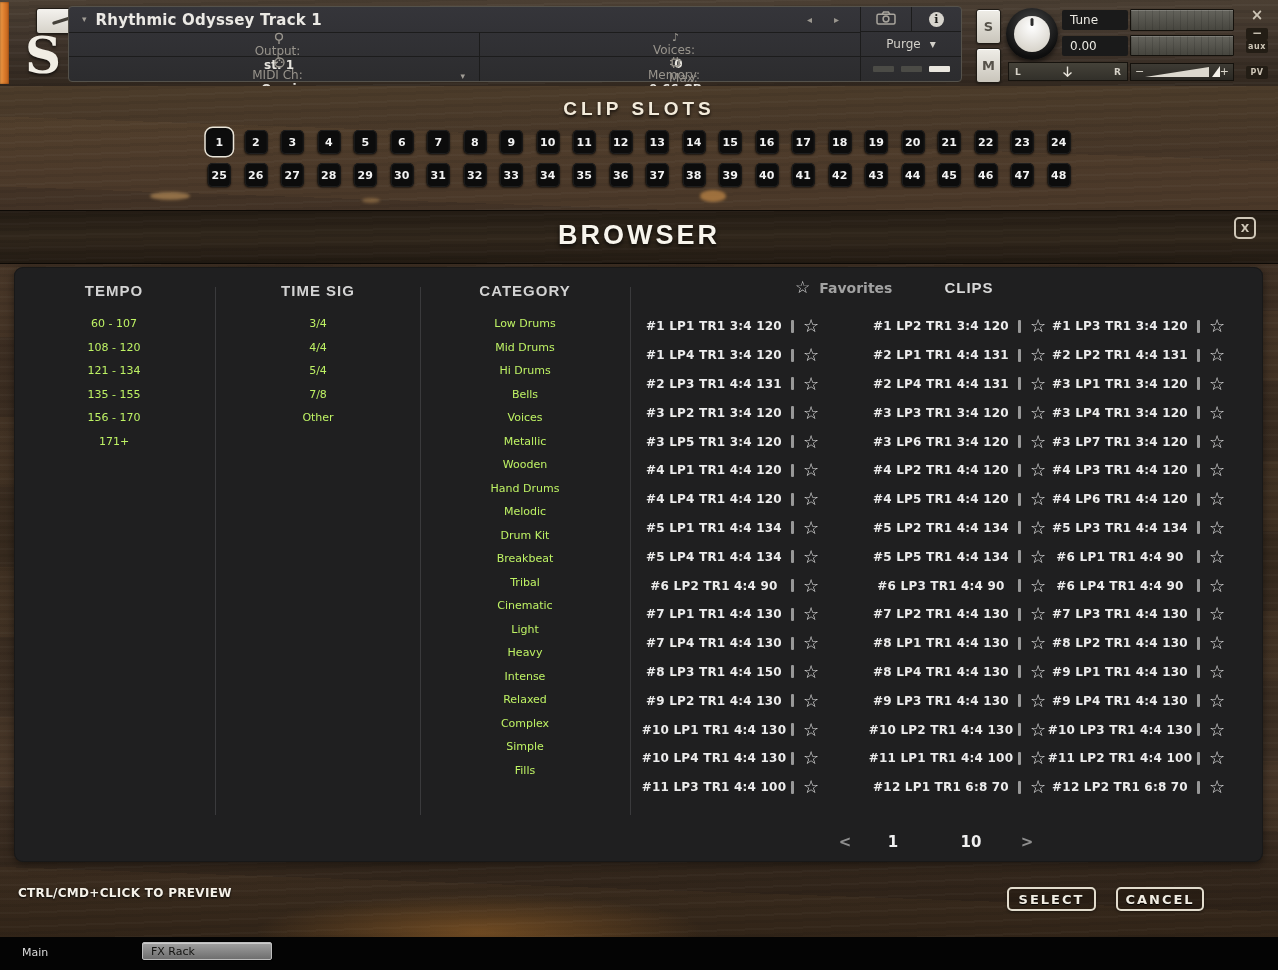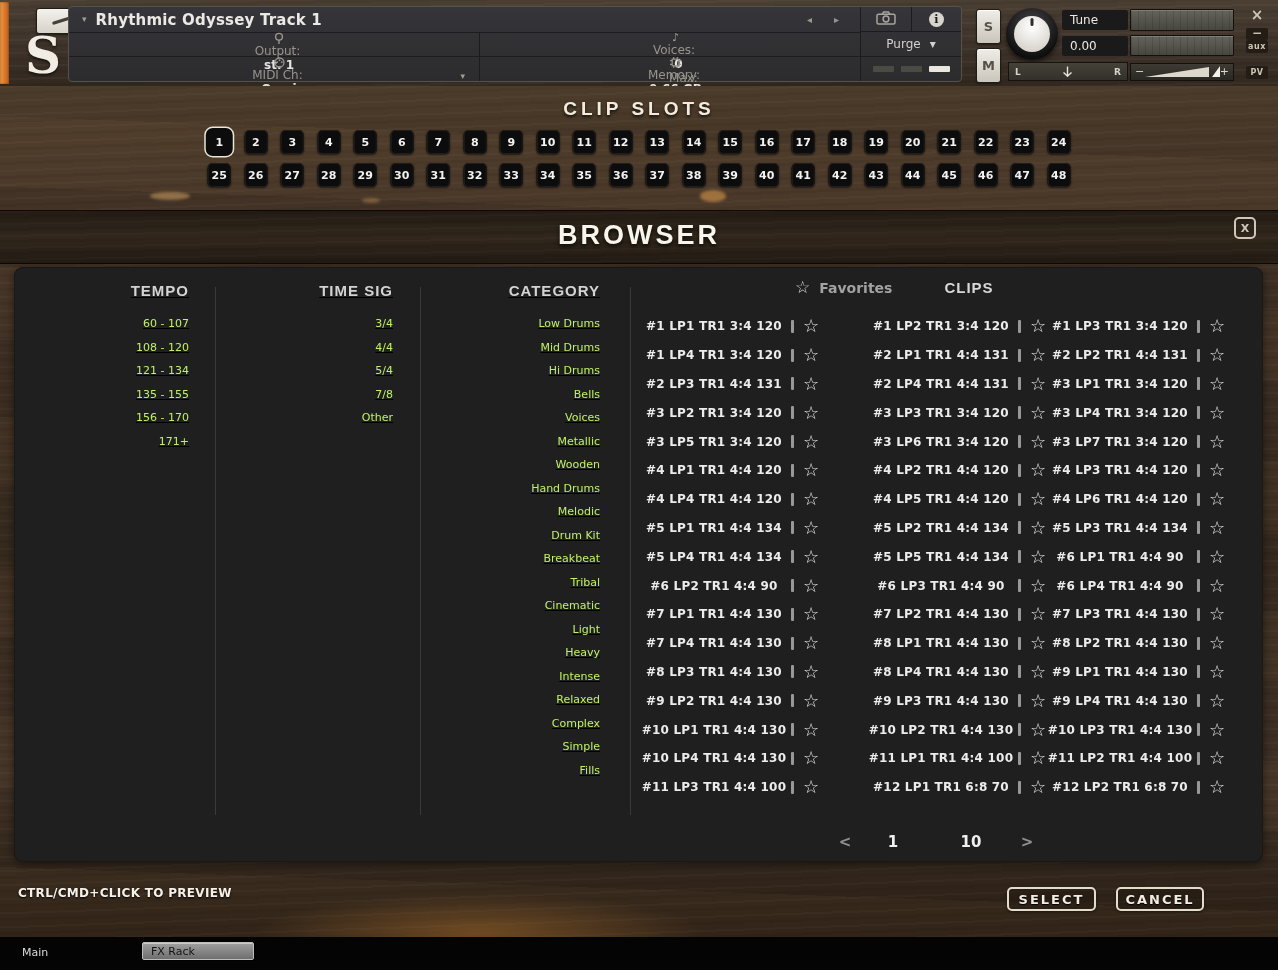--- a/index.html
+++ b/index.html
@@ -119,21 +119,21 @@
         linear-gradient(180deg,#241c14 0%,#31271c 50%,#231b13 100%);
       border-top:1px solid #0d0a06;border-bottom:1px solid #0d0a06;}
   .browser-title{position:absolute;top:9px;left:0;width:100%;text-align:center;
       font-family:"Liberation Sans",sans-serif;font-weight:bold;font-size:27px;letter-spacing:3px;
       color:#f8f5ed;text-shadow:0 2px 4px rgba(0,0,0,.8);}
   .browser-close{position:absolute;right:22px;top:6px;width:18px;height:18px;border:2px solid #cfc7b8;border-radius:5px;
       color:#cfc7b8;font-size:11px;font-weight:bold;display:flex;align-items:center;justify-content:center;}
 
   .browser-panel{position:absolute;left:14px;top:181px;width:1249px;height:595px;border-radius:9px;
       background:#1f1f20;box-shadow:inset 0 0 0 1px #181818, 0 2px 10px rgba(0,0,0,.5);}
-  .fcol{position:absolute;top:0;width:150px;text-align:right;text-decoration:underline;}
+  .fcol{position:absolute;top:0;width:150px;text-align:center;}
   .col-tempo{left:25px;} .col-timesig{left:229px;} .col-category{left:436px;}
   .fhead{margin-top:15px;font-family:"Liberation Sans",sans-serif;font-weight:bold;font-size:15px;
       letter-spacing:1px;color:#d3d3d3;}
   .flist{margin-top:13px;}
   .fitem{line-height:23.5px;font-size:11px;color:#bef264;}
   .vdiv{position:absolute;top:20px;width:1px;height:528px;background:#3a3a3c;}
   .d1{left:201px;} .d2{left:406px;} .d3{left:616px;}
 
   .clips-header{position:absolute;left:781px;top:12px;display:flex;align-items:center;}
   .fav-star{font-size:17px;color:#d6d6d6;line-height:1;}
@@ -156,21 +156,21 @@
       color:#f5f1e8;text-shadow:0 1px 2px #000;}
   .fbtn{position:absolute;top:801px;height:24px;box-sizing:border-box;border:2px solid #e2dccd;border-radius:5px;
       background:rgba(28,20,12,.35);color:#f1ede3;font-size:13px;font-weight:bold;letter-spacing:2px;
       display:flex;align-items:center;justify-content:center;text-shadow:0 1px 1px #000;
       box-shadow:0 1px 3px rgba(0,0,0,.45);}
   .select-btn{left:1007px;width:89px;} .cancel-btn{left:1116px;width:88px;}
 
   
   .bottom-bar{position:absolute;top:937px;left:0;width:1278px;height:33px;background:#040404;}
   .main-tab{position:absolute;left:22px;top:9px;font-size:11px;color:#dcdcdc;}
-  .fx-tab{position:absolute;left:142px;top:5px;width:112px;height:18px;box-sizing:border-box;
+  .fx-tab{position:absolute;left:142px;top:5px;width:130px;height:18px;box-sizing:border-box;
       background:linear-gradient(180deg,#a0a0a0,#6e6e6e);border:1px solid #bdbdbd;border-radius:2px;
       color:#131311;font-size:11px;display:flex;align-items:center;padding-left:8px;
       box-shadow:0 0 0 1px #000, inset 0 1px 0 rgba(255,255,255,.45);}
 </style>
 </head>
 <body>
 
 <div class="screen">
 
   <div class="kh">
@@ -490,21 +490,21 @@
             <div class="clip-label">#7 LP1 TR1 4:4 130</div>
             <div class="clip-dash"></div>
             <div class="clip-star">☆</div>
           </div>
           <div class="clip-row">
             <div class="clip-label">#7 LP4 TR1 4:4 130</div>
             <div class="clip-dash"></div>
             <div class="clip-star">☆</div>
           </div>
           <div class="clip-row">
-            <div class="clip-label">#8 LP3 TR1 4:4 130</div>
+            <div class="clip-label">#8 LP3 TR1 4:4 150</div>
             <div class="clip-dash"></div>
             <div class="clip-star">☆</div>
           </div>
           <div class="clip-row">
             <div class="clip-label">#9 LP2 TR1 4:4 130</div>
             <div class="clip-dash"></div>
             <div class="clip-star">☆</div>
           </div>
           <div class="clip-row">
             <div class="clip-label">#10 LP1 TR1 4:4 130</div>

